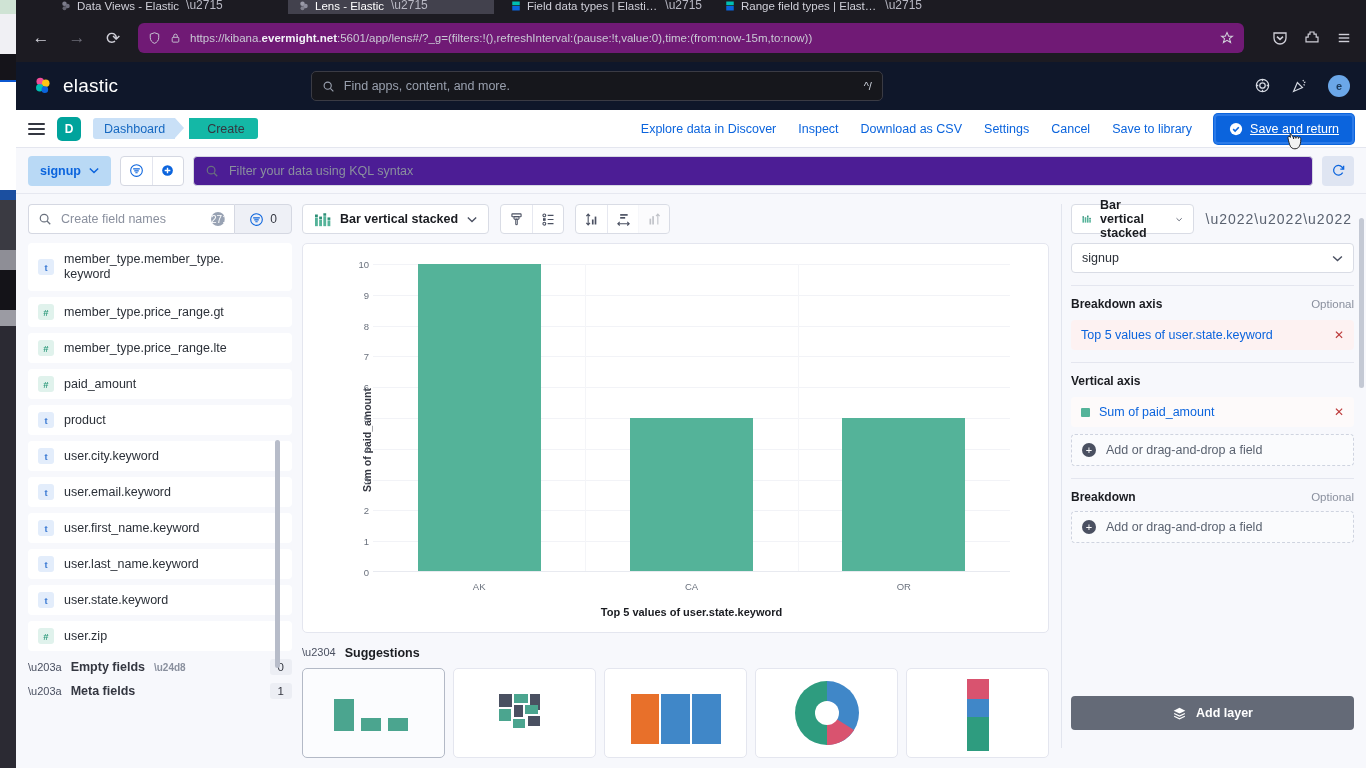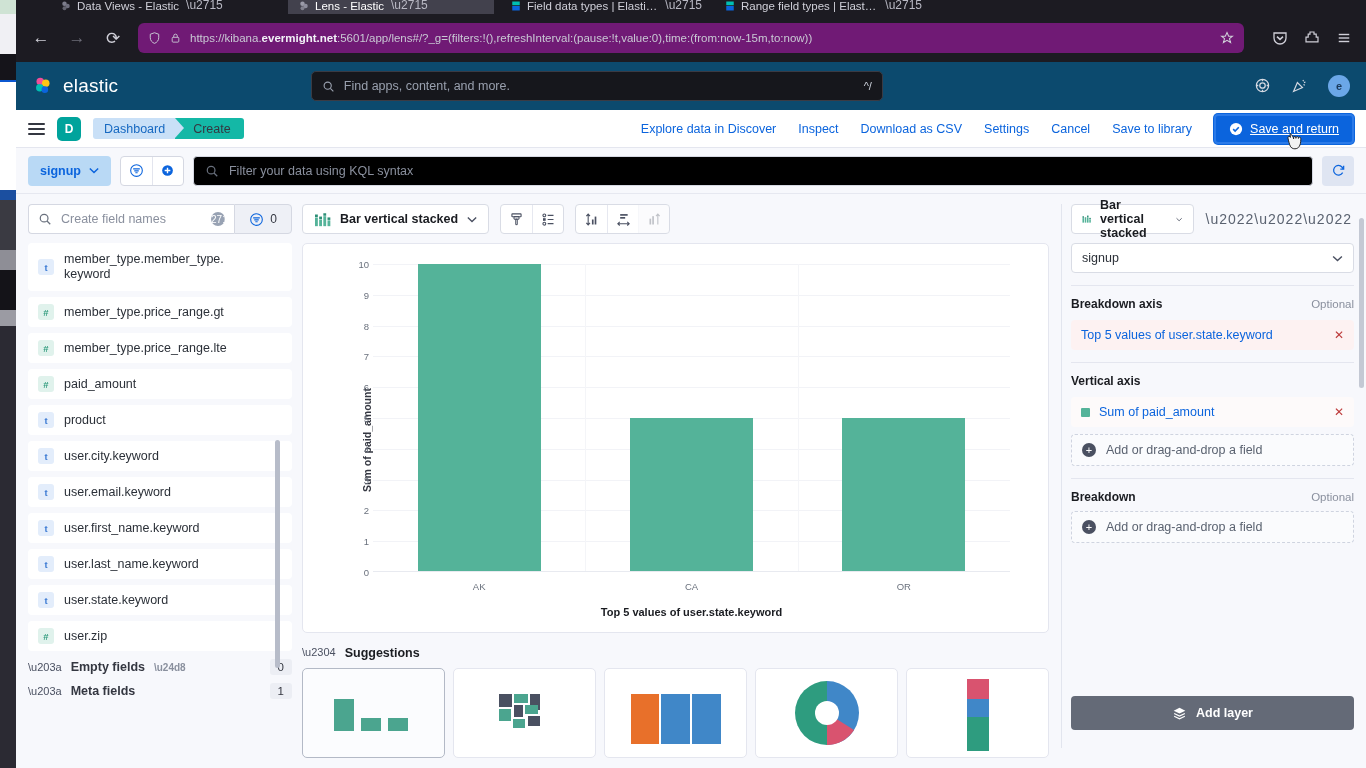--- a/index.html
+++ b/index.html
@@ -54,21 +54,21 @@
     flex:1; height:30px; background:#701a75; border-radius:6px;
     display:flex; align-items:center; gap:9px; padding:0 10px;
   }
   .urlbar .utext { font-size:11.5px; color:#c9c9d4; white-space:nowrap; overflow:hidden; }
   .urlbar .utext b { color:#f2f2f7; font-weight:bold; }
   .urlicons { display:flex; align-items:center; gap:16px; margin-left:14px; color:#cfcfd8; font-size:14px; }
 
   
   .kb { position:absolute; left:16px; top:62px; width:1350px; height:706px; background:#f7f8fc; z-index:1; }
   .kb-header {
-    height:48px; background:#0c4a6e; display:flex; align-items:center;
+    height:48px; background:#0f172a; display:flex; align-items:center;
     padding:0 16px; gap:14px;
   }
   .elastic-logo { display:flex; align-items:center; gap:9px; }
   .elastic-logo .lname { color:#fff; font-size:19px; letter-spacing:.2px; }
   .globalsearch {
     width:572px; height:30px; background:#16171c; border:1px solid #3a3b44;
     border-radius:5px; display:flex; align-items:center; gap:9px; padding:0 10px;
     margin-left:auto; margin-right:auto;
   }
   .globalsearch .gsph { font-size:12.5px; color:#99a0ae; flex:1; }
@@ -86,21 +86,21 @@
     height:38px; background:#fff; border-bottom:1px solid #e4e6ef;
     display:flex; align-items:center; padding:0 12px; gap:12px;
   }
   .hamburger { display:flex; flex-direction:column; gap:3px; width:17px; padding:3px 0; }
   .hamburger i { display:block; height:2px; background:#343741; border-radius:1px; }
   .app-chip {
     width:24px; height:24px; border-radius:5px; background:#00a39c;
     color:#fff; font-size:12px; font-weight:bold;
     display:flex; align-items:center; justify-content:center;
   }
-  .crumbs { display:flex; align-items:center; }
+  .crumbs { display:flex; align-items:center;gap:14px; }
   .crumb {
     height:21px; display:flex; align-items:center; font-size:12.5px;
     padding:0 10px 0 14px; position:relative; white-space:nowrap;
   }
   .crumb.c1 { background:#c9e0f7; color:#1668c1; border-radius:3px 0 0 3px; padding-left:11px; }
   .crumb.c1:after {
     content:""; position:absolute; right:-9px; top:0; width:0; height:0;
     border-top:10.5px solid transparent; border-bottom:10.5px solid transparent;
     border-left:9px solid #c9e0f7; z-index:2;
   }
@@ -121,21 +121,21 @@
   }
   .ds-pill {
     height:30px; background:#b9d9f5; border-radius:4px; color:#0b64dd;
     font-size:12.5px; font-weight:bold; display:flex; align-items:center;
     gap:8px; padding:0 12px;
   }
   .qb-btns { display:flex; height:30px; border:1px solid #d5d8e2; border-radius:4px; background:#fff; overflow:hidden; }
   .qb-btns > div { width:31px; display:flex; align-items:center; justify-content:center; }
   .qb-btns > div + div { border-left:1px solid #e3e5ee; }
   .kql-input {
-    flex:1; height:30px; background:#000000; border:1px solid #d5d8e2; border-radius:4px;
+    flex:1; height:30px; background:#4c1d95; border:1px solid #d5d8e2; border-radius:4px;
     display:flex; align-items:center; gap:10px; padding:0 11px;
   }
   .kql-input .kph { font-size:12.5px; color:#8a909e; }
   .refresh-btn {
     width:32px; height:30px; background:#dfe5f2; border-radius:4px;
     display:flex; align-items:center; justify-content:center; color:#0b64dd;
   }
 
   
   .kb-body { display:flex; height:564px; }

